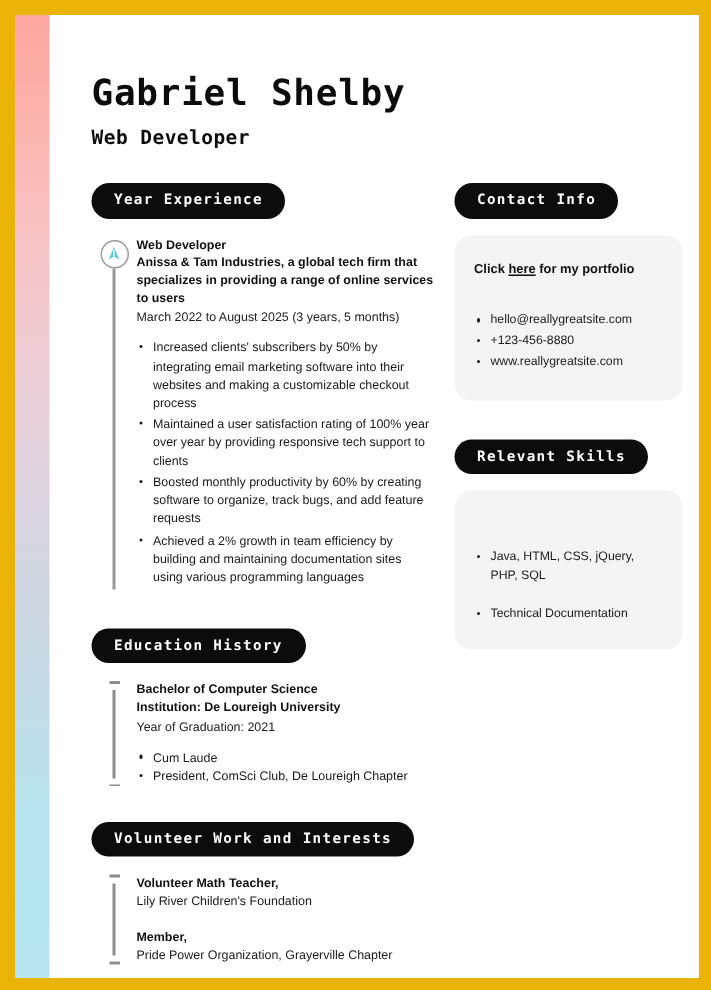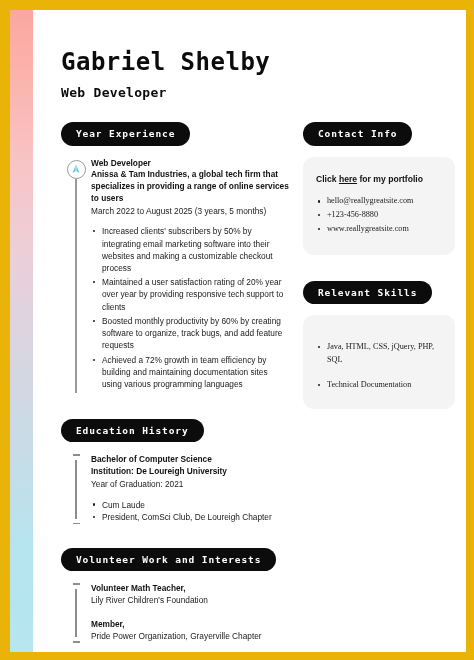--- a/index.html
+++ b/index.html
@@ -185,21 +185,21 @@
     line-height:1.5;
   }
   .card-lead u { text-decoration:underline; }
   .card-line {
     font-size:8.6px;
     color:#1a1a1a;
     line-height:1.5;
     margin-top:11px;
   }
   ul.clist {
-    list-style:none; margin:10px 0 0 0; padding:0;font-family:Liberation Serif, serif;
+    list-style:none; margin:22px 0 0 0; padding:0;
   }
   ul.clist > li {
     position:relative;
     padding-left:11px;
     font-size:8.2px;
     color:#1a1a1a;
     line-height:1.5;
     margin-bottom:1.5px;
   }
   ul.clist > li::before {
@@ -248,23 +248,23 @@
                 </div>
                 <div class="tl-line"></div>
               </div>
               <div class="tl-body">
                 <div class="t-bold">Web Developer</div>
                 <div class="t-bold">Anissa &amp; Tam Industries, a global tech firm that specializes in providing a range of online services to users</div>
                 <div class="t-sub">March 2022 to August 2025 (3 years, 5 months)</div>
 
                 <ul class="blist">
                   <li>Increased clients' subscribers by 50% by integrating email marketing software into their websites and making a customizable checkout process</li>
-                  <li>Maintained a user satisfaction rating of 20% year over year by providing responsive tech support to clients</li>
+                  <li>Maintained a user satisfaction rating of 100% year over year by providing responsive tech support to clients</li>
                   <li>Boosted monthly productivity by 60% by creating software to organize, track bugs, and add feature requests</li>
-                  <li>Achieved a 72% growth in team efficiency by building and maintaining documentation sites using various programming languages</li>
+                  <li>Achieved a 2% growth in team efficiency by building and maintaining documentation sites using various programming languages</li>
                 </ul>
               </div>
             </div>
           </div>
 
           <div class="sec-gap">
             <span class="pill">Education History</span>
 
             <div class="tl-row">
               <div class="tl-gutter">

